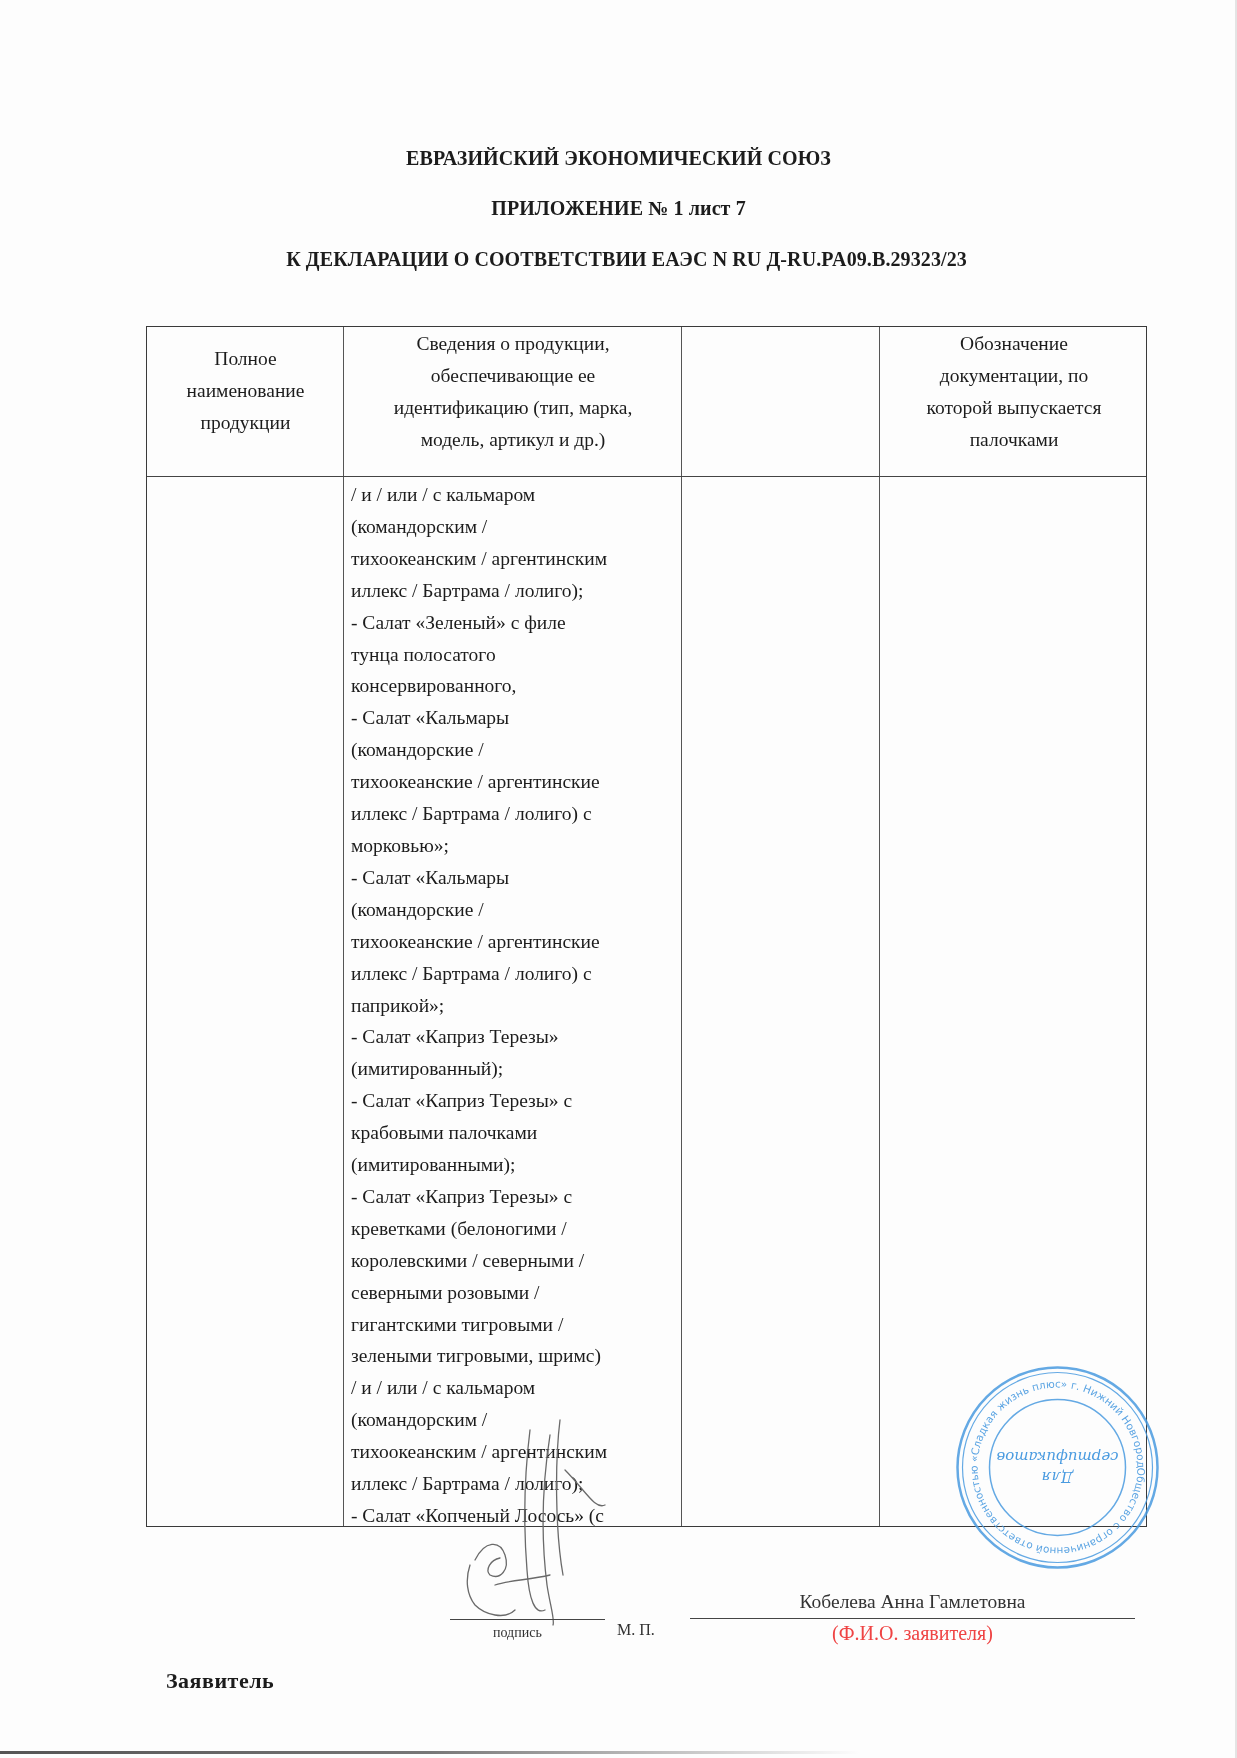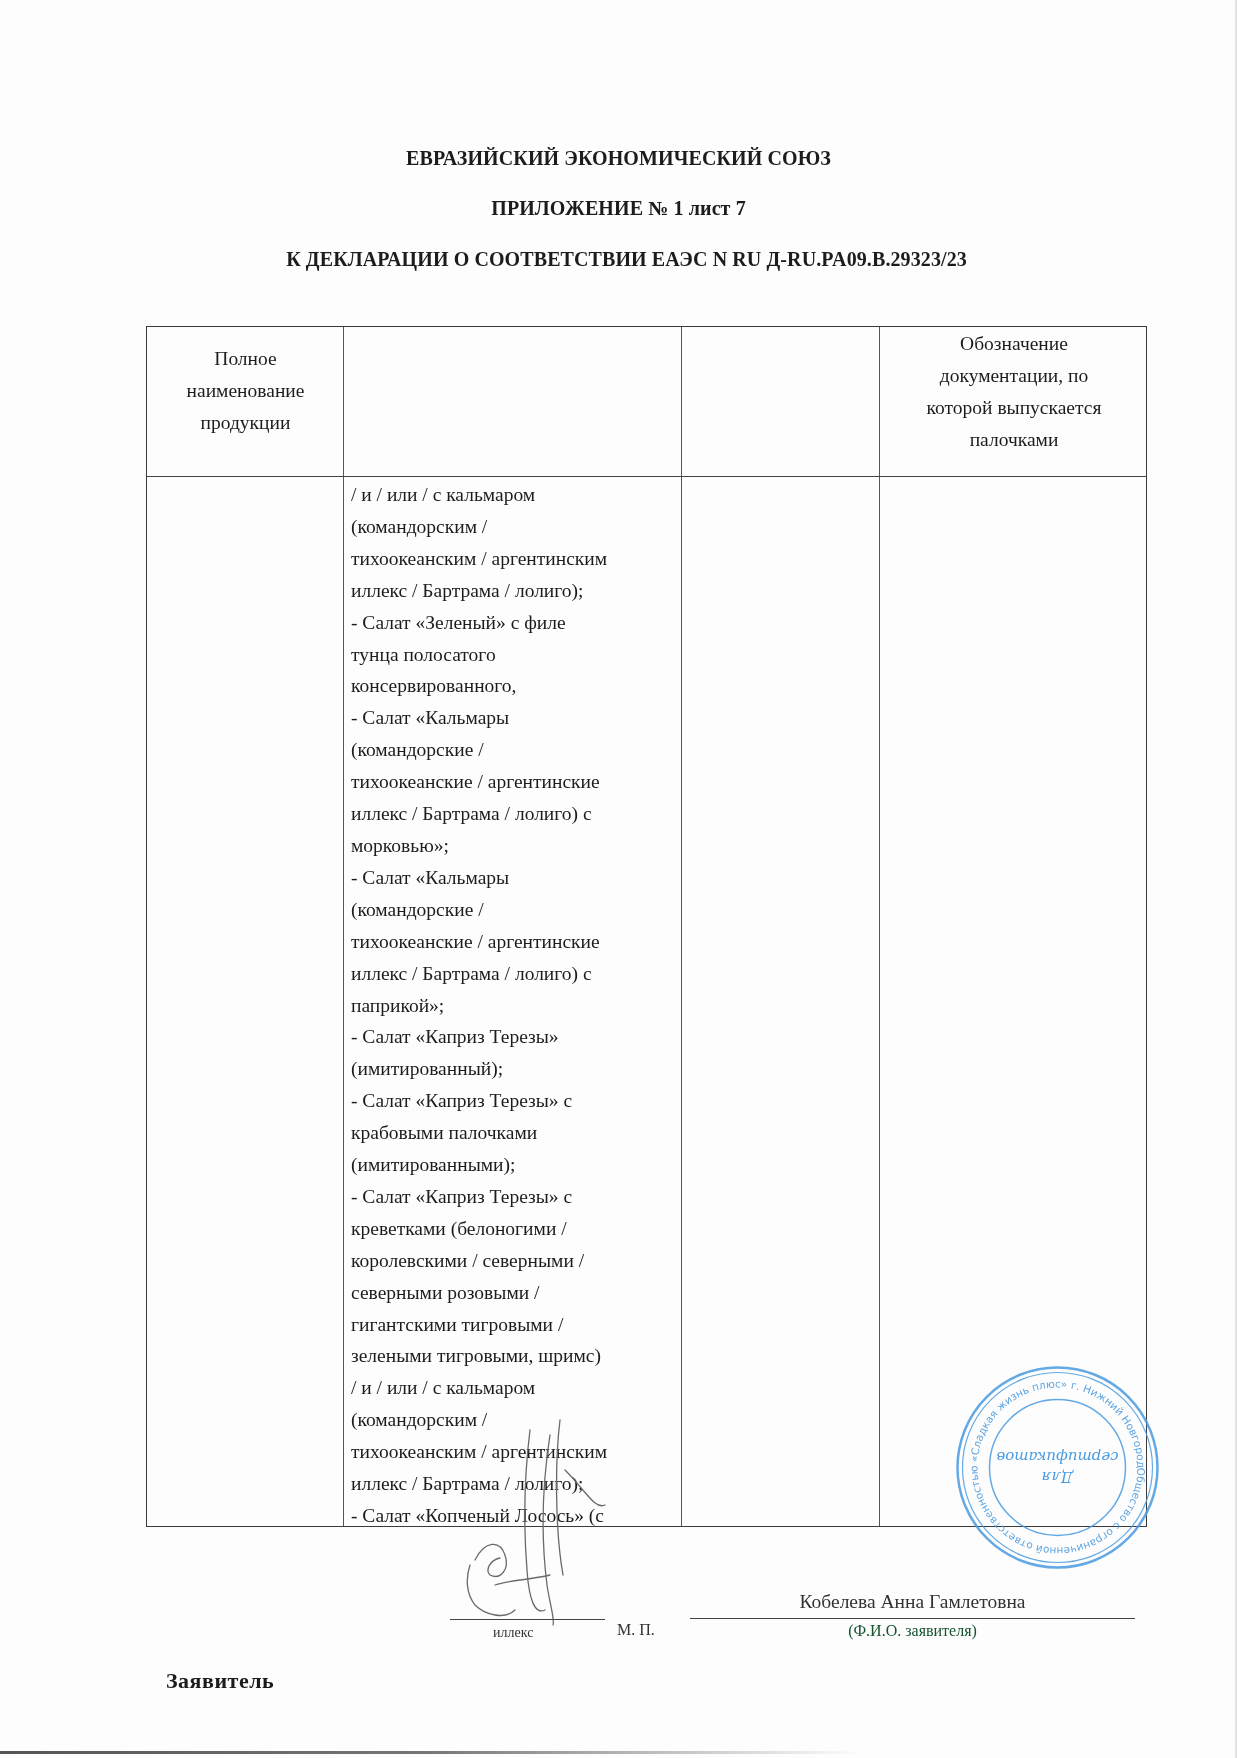--- a/index.html
+++ b/index.html
@@ -45,21 +45,21 @@
 
   .applicant-label {
     position: absolute; left: 166px; top: 1668px;
     font-weight: bold; font-size: 22px; letter-spacing: 0.5px;
   }
   .sig-line { position: absolute; left: 450px; top: 1619px; width: 155px; border-top: 1.2px solid #444; }
   .sig-caption { position: absolute; left: 493px; top: 1625px; font-size: 14px; color: #333; }
   .mp { position: absolute; left: 617px; top: 1621px; font-size: 16px; color: #333; }
   .name-line { position: absolute; left: 690px; top: 1618px; width: 445px; border-top: 1.2px solid #444; }
   .name { position: absolute; left: 690px; width: 445px; top: 1591px; text-align: center; font-size: 19.5px; color: #333; }
-  .name-caption { position: absolute; left: 690px; width: 445px; top: 1622px; text-align: center; font-size: 16px; color: #14532d; }
+  .name-caption { position: absolute; left: 690px; width: 445px; top: 1622px; text-align: center; font-size: 20px; color: #ef4444; }
 
   .signature { position: absolute; left: 455px; top: 1410px; width: 180px; height: 220px; }
   .stamp { position: absolute; left: 955px; top: 1365px; width: 205px; height: 205px; }
 
   .scan-edge {
     position: absolute; left: 0; top: 1751px; width: 860px; height: 3px;
     background: linear-gradient(90deg, #555 0%, #777 50%, rgba(200,200,200,0) 100%);
   }
   .right-edge { position: absolute; right: 0; top: 0; width: 2px; height: 1758px; background: #e4e4e4; }
 </style>
@@ -73,20 +73,26 @@
 <div class="tbl">
   <div class="vline" style="left:196px"></div>
   <div class="vline" style="left:534px"></div>
   <div class="vline" style="left:732px"></div>
   <div class="hline"></div>
 
   <div class="hdr" id="h1">
     <span style="white-space:pre-line">Полное
 наименование
 продукции</span>
+  </div>
+  <div class="hdr" id="h2">
+    <span style="white-space:pre-line">Сведения о продукции,
+обеспечивающие ее
+идентификацию (тип, марка,
+модель, артикул и др.)</span>
   </div>
   <div class="hdr" id="h4">
     <span style="white-space:pre-line">Обозначение
 документации, по
 которой выпускается
 палочками</span>
   </div>
 
   <div class="col2" id="col2"><div>/ и / или / с кальмаром</div><div>(командорским /</div><div>тихоокеанским / аргентинским</div><div>иллекс / Бартрама / лолиго);</div><div>- Салат «Зеленый» с филе</div><div>тунца полосатого</div><div>консервированного,</div><div>- Салат «Кальмары</div><div>(командорские /</div><div>тихоокеанские / аргентинские</div><div>иллекс / Бартрама / лолиго) с</div><div>морковью»;</div><div>- Салат «Кальмары</div><div>(командорские /</div><div>тихоокеанские / аргентинские</div><div>иллекс / Бартрама / лолиго) с</div><div>паприкой»;</div><div>- Салат «Каприз Терезы»</div><div>(имитированный);</div><div>- Салат «Каприз Терезы» с</div><div>крабовыми палочками</div><div>(имитированными);</div><div>- Салат «Каприз Терезы» с</div><div>креветками (белоногими /</div><div>королевскими / северными /</div><div>северными розовыми /</div><div>гигантскими тигровыми /</div><div>зелеными тигровыми, шримс)</div><div>/ и / или / с кальмаром</div><div>(командорским /</div><div>тихоокеанским / аргентинским</div><div>иллекс / Бартрама / лолиго);</div><div>- Салат «Копченый Лосось» (с</div></div>
 </div>
@@ -116,20 +122,20 @@
     <text font-family="DejaVu Sans, sans-serif" font-size="10.5" fill="#4a9be0" opacity="0.9">
       <textPath href="#ringPath">Общество с ограниченной ответственностью «Сладкая жизнь плюс» г. Нижний Новгород ИНН 5258054000 ОГРН 1065258034845</textPath>
     </text>
     <text x="102.5" y="98" text-anchor="middle" font-family="DejaVu Serif, serif" font-style="italic" font-size="15" fill="#4a9be0">Для</text>
     <text x="102.5" y="118" text-anchor="middle" font-family="DejaVu Serif, serif" font-style="italic" font-size="15" fill="#4a9be0">сертификатов</text>
   </g>
 </svg>
 
 <div class="applicant-label">Заявитель</div>
 <div class="sig-line"></div>
-<div class="sig-caption">иллекс</div>
+<div class="sig-caption">подпись</div>
 <div class="mp">М. П.</div>
 <div class="name">Кобелева Анна Гамлетовна</div>
 <div class="name-line"></div>
 <div class="name-caption">(Ф.И.О. заявителя)</div>
 
 <div class="scan-edge"></div>
 <div class="right-edge"></div>
 
 </body></html>

